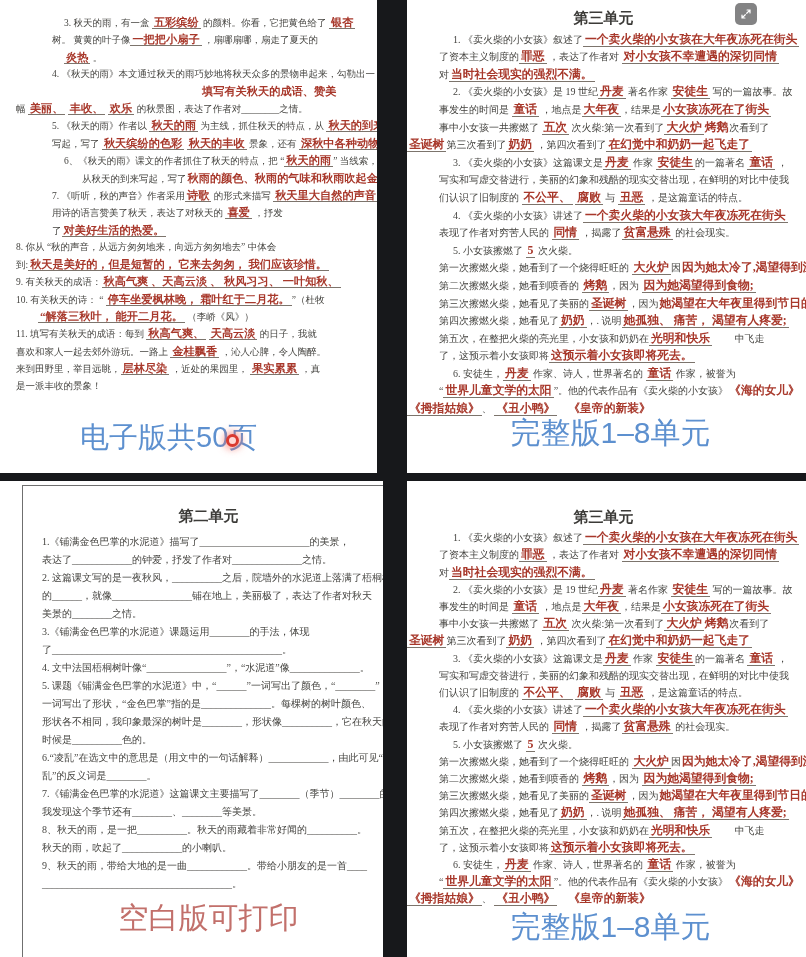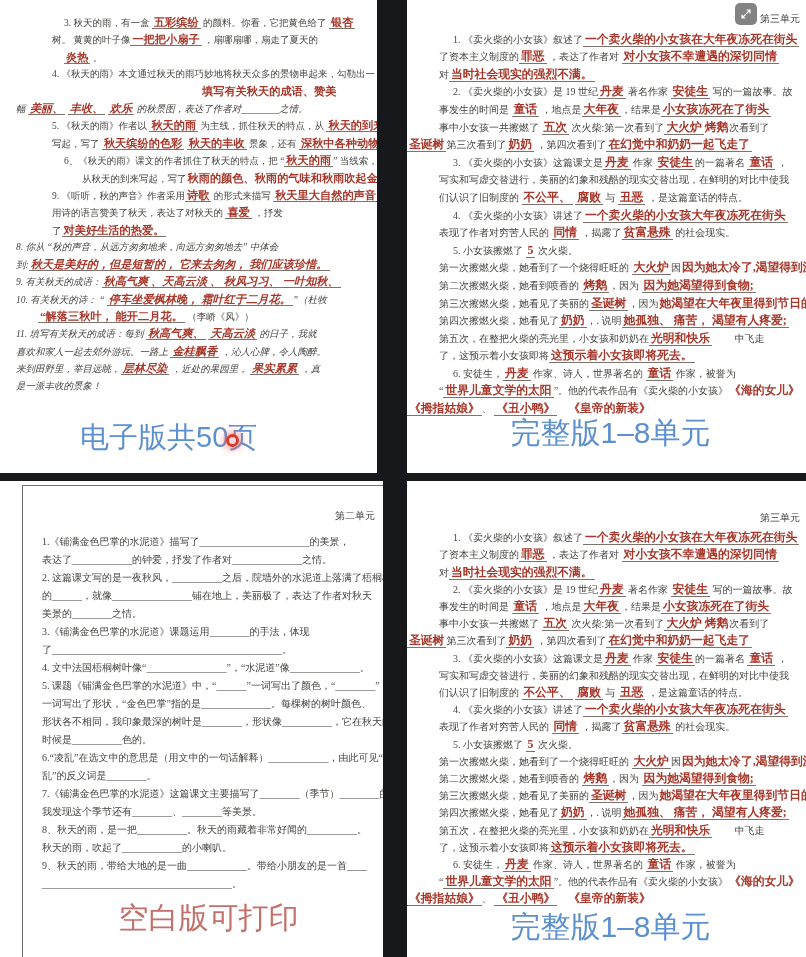--- a/index.html
+++ b/index.html
@@ -13,38 +13,38 @@
   .q-tr{left:407px;top:0;width:399px;height:473px;}
   .q-bl{left:0;top:481px;width:383px;height:476px;}
   .q-br{left:407px;top:481px;width:399px;height:476px;}
 
   .ln{white-space:nowrap;}
   .t{color:#454440;}
   .a{color:#a8382b;font-weight:bold;font-size:1.18em;border-bottom:1px solid #7c746c;padding:0 2px;}
   .r{color:#a8382b;font-weight:bold;font-size:1.18em;padding:0 1px;}
 
   .pad0{padding-left:0;}
-  .pad1{padding-left:10px;font-style:italic;}
+  .pad1{padding-left:10px;}
   .pad2{padding-left:32px;}
   .pad3{padding-left:46px;}
   .pad4{padding-left:58px;}
   .pad5{padding-left:76px;}
   .pad6{padding-left:195px;}
 
   
   .q-tl .content{padding:14px 4px 0 6px;font-size:9.5px;line-height:16.4px;}
   .cap{font-family:"Liberation Sans",sans-serif;white-space:nowrap;}
   .cap-tl{color:#5d90cf;font-size:29px;padding-left:80px;margin-top:24px;}
   .cap-blue-center{color:#5d90cf;font-size:30px;text-align:center;padding-left:14px;}
   .cap-bl{color:#c2706b;font-size:30px;text-align:center;margin-top:16px;}
 
   
   .q-tr .content{padding:10px 6px 0 0;font-size:10px;line-height:17.6px;}
   .q-br .content{padding:28px 6px 0 0;font-size:10px;line-height:17.2px;}
-  .page-title{text-align:right;color:#3c3b38;font-weight:normal;font-size:10px;margin-bottom:3px;}
+  .page-title{text-align:center;color:#3c3b38;font-weight:bold;font-size:15px;margin-bottom:3px;}
   .q-tr .cap-blue-center{margin-top:6px;}
   .q-br .cap-blue-center{margin-top:10px;}
 
   
   .inner-border{position:absolute;left:22px;top:4px;right:-3px;bottom:-3px;
     border-left:1px solid #6f6f6f;border-top:1px solid #6f6f6f;}
   .q-bl .content{padding:26px 8px 0 42px;font-size:10px;line-height:18px;color:#454440;}
   .q-bl .page-title{margin-bottom:8px;}
 
   
@@ -64,21 +64,21 @@
       <div class="ln pad4"><span class="t">3. 秋天的雨，有一盒 </span><span class="a">五彩缤纷</span><span class="t"> 的颜料。你看，它把黄色给了 </span><span class="a">银杏</span></div>
       <div class="ln pad3"><span class="t">树。 黄黄的叶子像</span><span class="a">一把把小扇子</span><span class="t"> ，扇哪扇哪，扇走了夏天的</span></div>
       <div class="ln pad4"><span class="a">炎热</span><span class="t"> 。</span></div>
       <div class="ln pad3"><span class="t">4. 《秋天的雨》本文通过秋天的雨巧妙地将秋天众多的景物串起来，勾勒出一</span></div>
       <div class="ln pad6"><span class="r">填写有关秋天的成语、赞美</span></div>
       <div class="ln pad1"><span class="t">幅 </span><span class="a">美丽、</span><span class="t"> </span><span class="a">丰收、</span><span class="t"> </span><span class="a">欢乐</span><span class="t"> 的秋景图，表达了作者对________之情。</span></div>
       <div class="ln pad3"><span class="t">5. 《秋天的雨》作者以 </span><span class="a">秋天的雨</span><span class="t"> 为主线，抓住秋天的特点，从 </span><span class="a">秋天的到来</span></div>
       <div class="ln pad3"><span class="t">写起，写了 </span><span class="a">秋天缤纷的色彩</span><span class="t"> </span><span class="a">秋天的丰收</span><span class="t"> 景象，还有 </span><span class="a">深秋中各种动物</span></div>
       <div class="ln pad4"><span class="t">6、《秋天的雨》课文的作者抓住了秋天的特点，把 “</span><span class="a">秋天的雨</span><span class="t">” 当线索，</span></div>
       <div class="ln pad5"><span class="t">从秋天的到来写起，写了</span><span class="r">秋雨的颜色、秋雨的气味和秋雨吹起金色的小喇叭</span></div>
-      <div class="ln pad3"><span class="t">9. 《听听，秋的声音》作者采用</span><span class="a">诗歌</span><span class="t"> 的形式来描写 </span><span class="a">秋天里大自然的声音</span></div>
+      <div class="ln pad3"><span class="t">7. 《听听，秋的声音》作者采用</span><span class="a">诗歌</span><span class="t"> 的形式来描写 </span><span class="a">秋天里大自然的声音</span></div>
       <div class="ln pad3"><span class="t">用诗的语言赞美了秋天，表达了对秋天的 </span><span class="a">喜爱</span><span class="t"> ，抒发</span></div>
       <div class="ln pad3"><span class="t">了</span><span class="a">对美好生活的热爱。</span></div>
       <div class="ln pad1"><span class="t">8. 你从 “秋的声音，从远方匆匆地来，向远方匆匆地去” 中体会</span></div>
       <div class="ln pad1"><span class="t">到:</span><span class="a">秋天是美好的，但是短暂的， 它来去匆匆， 我们应该珍惜。</span></div>
       <div class="ln pad1"><span class="t">9. 有关秋天的成语：</span><span class="a">秋高气爽 、天高云淡 、 秋风习习、 一叶知秋、</span></div>
       <div class="ln pad1"><span class="t">10. 有关秋天的诗： “ </span><span class="a">停车坐爱枫林晚， 霜叶红于二月花。</span><span class="t">”（杜牧</span></div>
       <div class="ln pad2"><span class="a">“解落三秋叶， 能开二月花。</span><span class="t"> （李峤《风》）</span></div>
       <div class="ln pad1"><span class="t">11. 填写有关秋天的成语：每到 </span><span class="a">秋高气爽、</span><span class="t"> </span><span class="a">天高云淡</span><span class="t"> 的日子，我就</span></div>
       <div class="ln pad1"><span class="t">喜欢和家人一起去郊外游玩。一路上 </span><span class="a">金桂飘香</span><span class="t"> ，沁人心脾，令人陶醉。</span></div>
       <div class="ln pad1"><span class="t">来到田野里，举目远眺，</span><span class="a">层林尽染</span><span class="t"> ，近处的果园里， </span><span class="a">果实累累</span><span class="t"> ，真</span></div>

